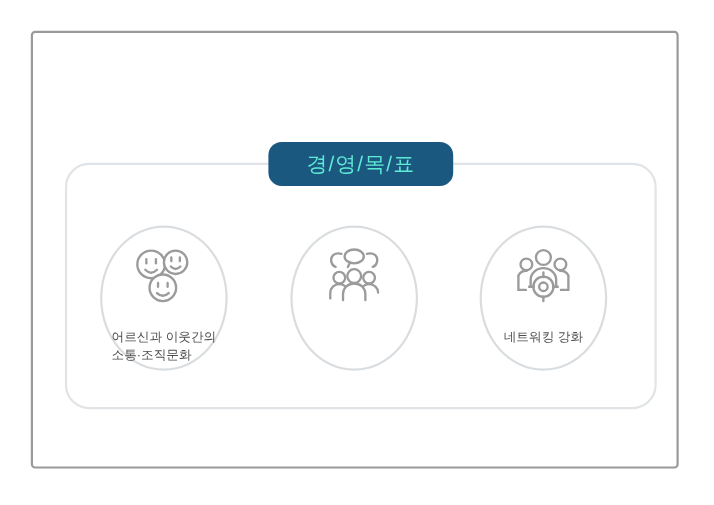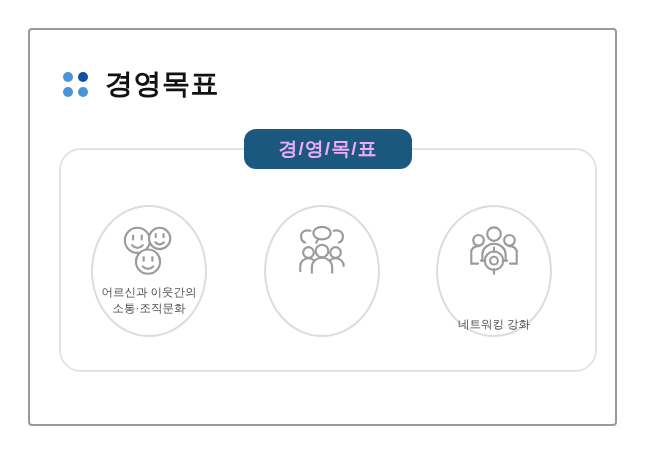--- a/index.html
+++ b/index.html
@@ -17,55 +17,46 @@
   .dot.dark { background:#10509f; }
   .page-title { font-size:28px; font-weight:800; color:#111111; letter-spacing:0.5px; }
 
   .box {
     position:absolute; left:29px; top:118px; width:538px; height:224px;
     border:2.5px solid #e0e4e6; border-radius:22px; background:#ffffff; box-sizing:border-box;
   }
   .banner {
     position:absolute; left:50%; top:-21px; transform:translateX(-50%);
     width:168px; height:40px; background:#1b5880; border-radius:12px;
-    color:#f0abfc; display:flex; align-items:center; justify-content:center;
-    font-size:19px; font-weight:700; letter-spacing:1px;
+    color:#5eead4; display:flex; align-items:center; justify-content:center;
+    font-size:19px; font-weight:400; letter-spacing:1px;
   }
 
   .goal-circle {
     position:absolute; top:55px; width:116px; height:132px;
     border:2px solid #d9dde0; border-radius:50%; background:#ffffff; box-sizing:border-box;
     display:flex; flex-direction:column; align-items:center; padding-top:15px;
   }
   .goal-circle.c1 { left:30px; }
   .goal-circle.c2 { left:203px; }
-  .goal-circle.c3 { left:375px;gap:32px; }
+  .goal-circle.c3 { left:375px; }
 
   .goal-icon { width:64px; height:58px; flex:0 0 auto; }
   .goal-icon svg { display:block; width:100%; height:100%; }
   .goal-label {
-    margin-top:5px; font-size:11.5px; line-height:1.35; color:#4d4d4d;
-    text-align:center; white-space:pre-line; font-weight:500;
+    margin-top:20px; font-size:11.5px; line-height:1.35; color:#4d4d4d;
+    text-align:left; white-space:pre-line; font-weight:500;
   }
 </style>
 </head>
 <body>
 
 <div class="stage">
   <div class="frame">
 
-    <div class="title-row">
-      <div class="dots">
-        <span class="dot"></span>
-        <span class="dot dark"></span>
-        <span class="dot"></span>
-        <span class="dot"></span>
-      </div>
-      <div class="page-title">경영목표</div>
-    </div>
 
     <div class="box">
       <div class="banner">경/영/목/표</div>
 
       <div class="goal-circle c1">
         <div class="goal-icon">
           <svg viewBox="0 0 64 60" fill="none" stroke="#9b9b9b" stroke-width="2.2" stroke-linecap="round">
             <circle cx="20" cy="19" r="13" fill="#ffffff"></circle>
             <line x1="15.5" y1="14" x2="15.5" y2="18"></line>
             <line x1="24.5" y1="14" x2="24.5" y2="18"></line>

